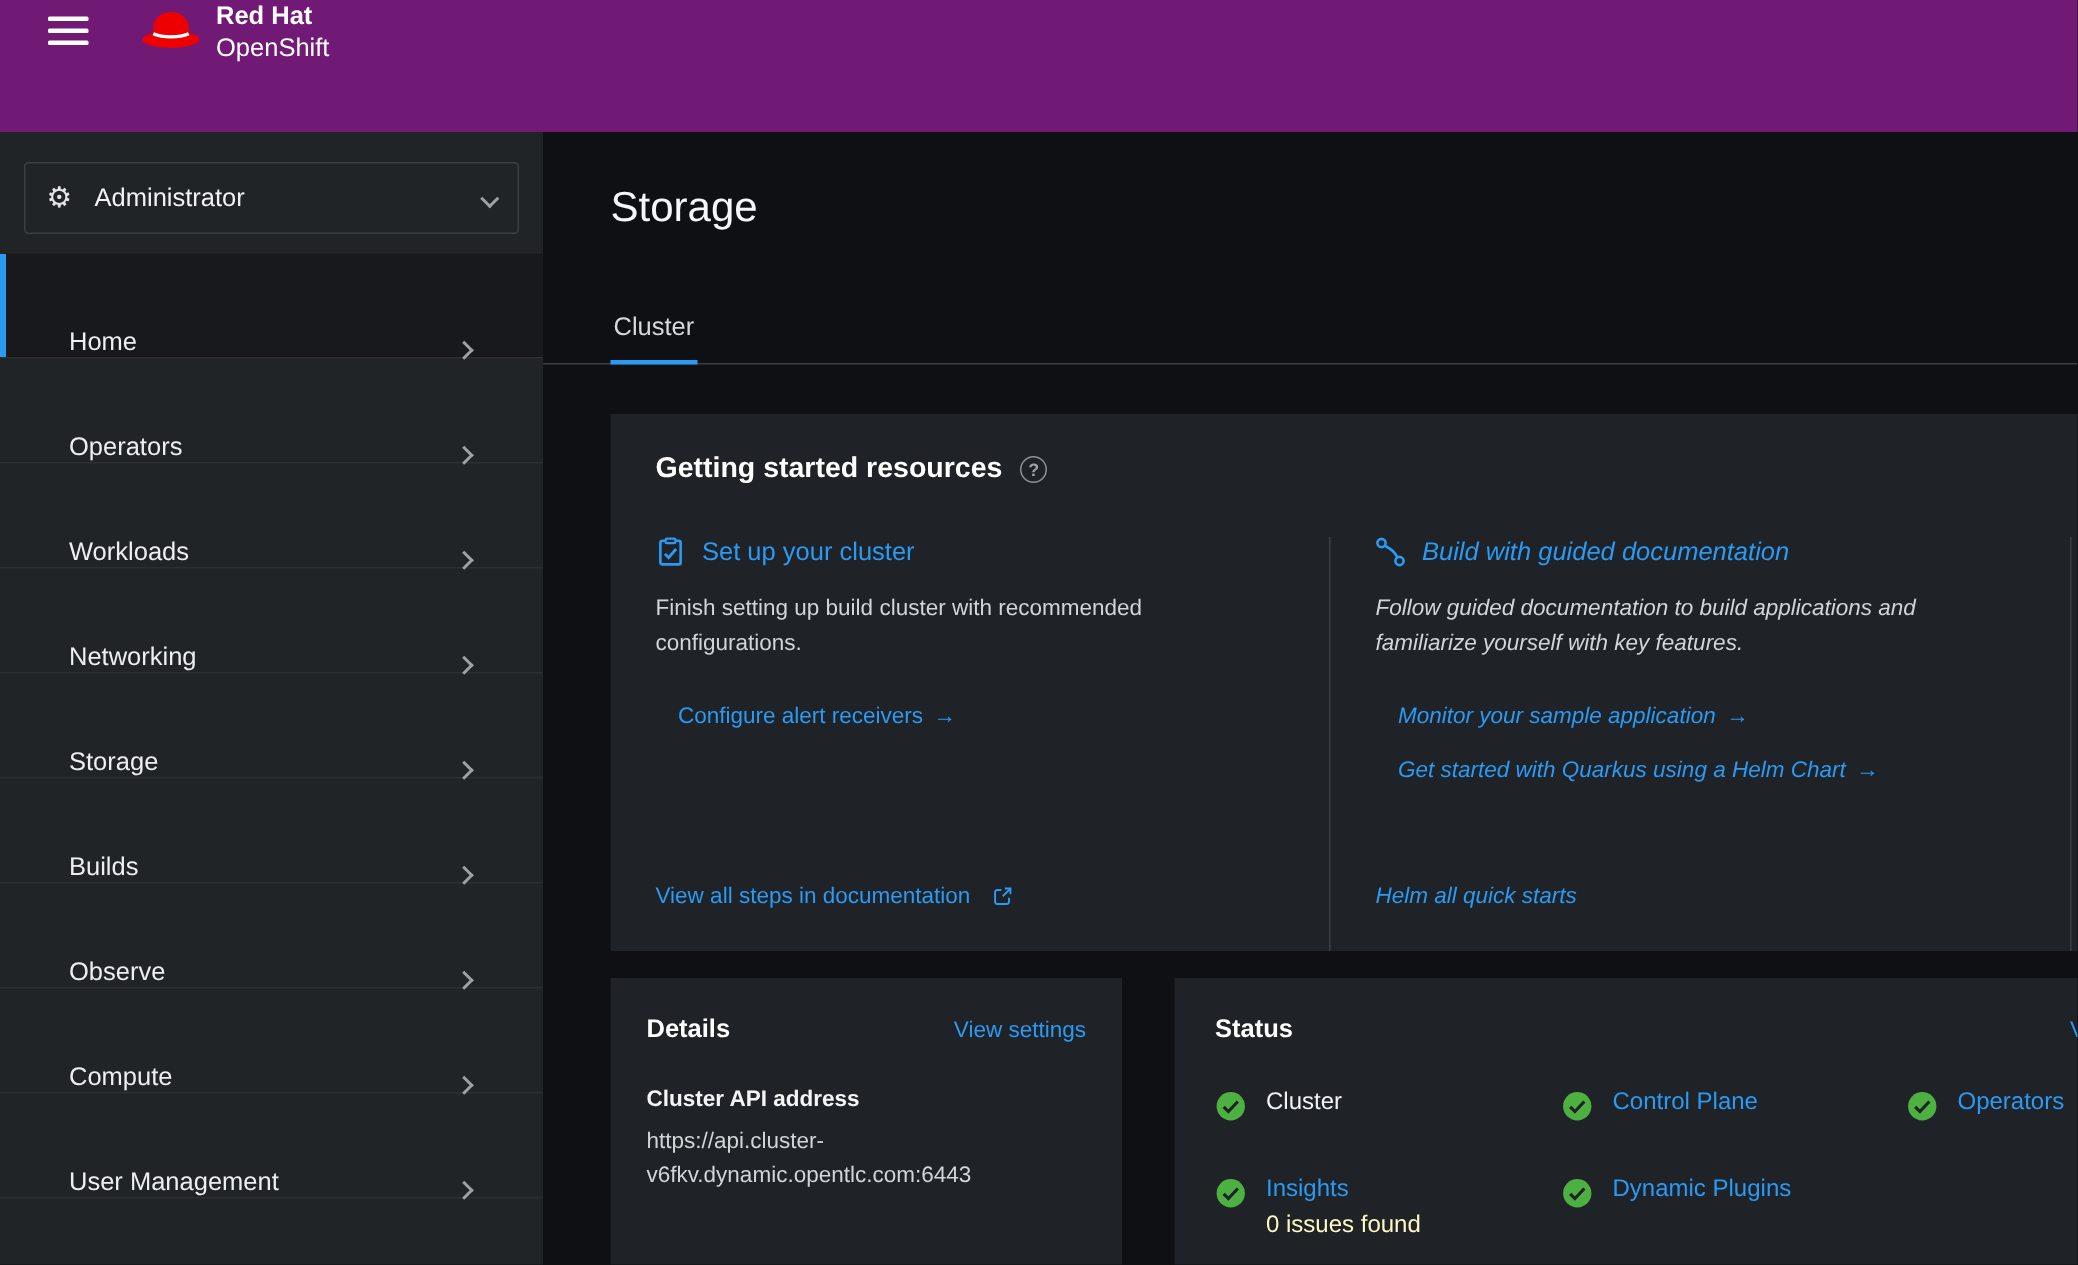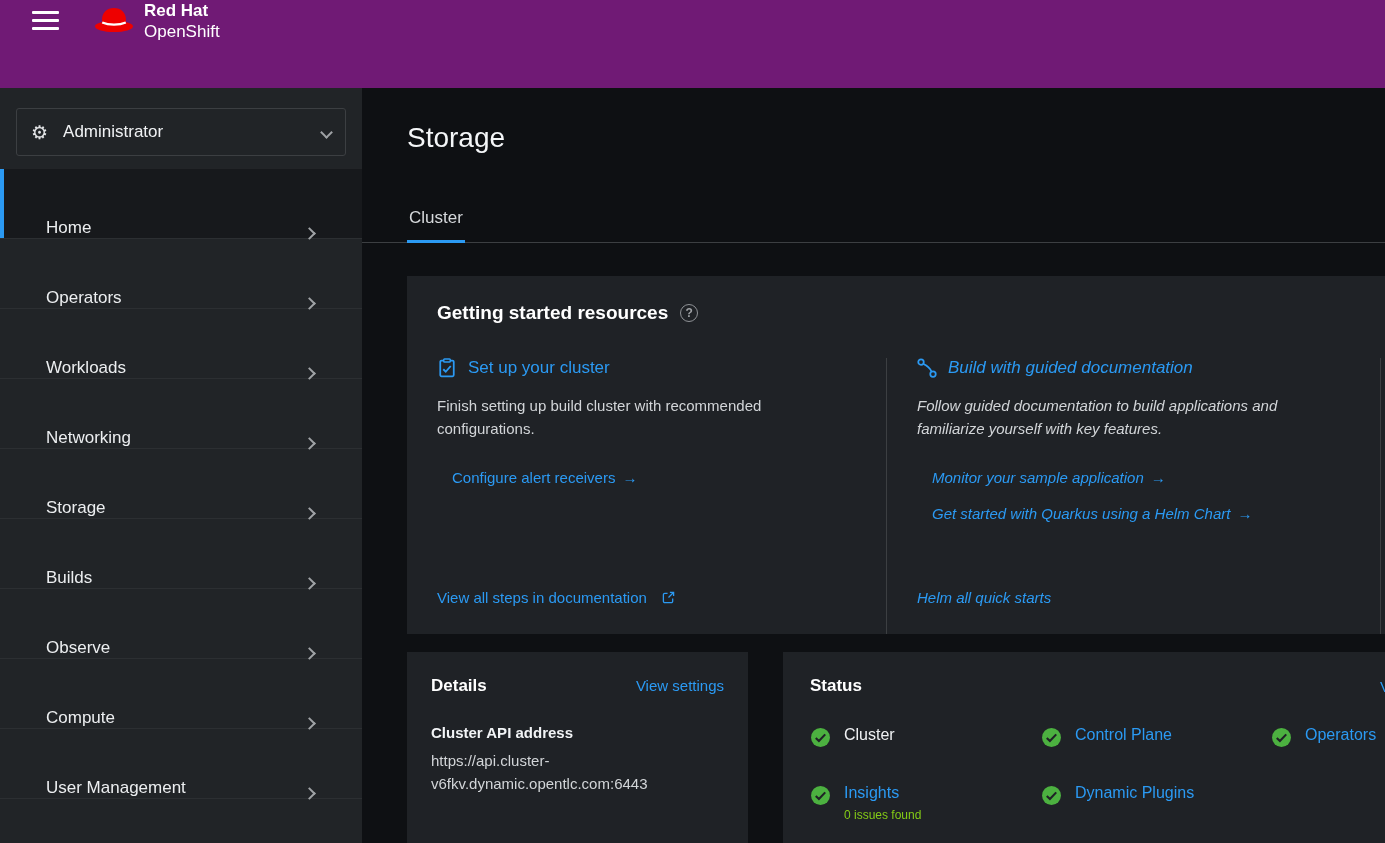--- a/index.html
+++ b/index.html
@@ -73,21 +73,21 @@
   .details-card { width:341px; height:300px; padding:24px; flex:none; }
   .detail-label { margin-top:28px; color:#f2f4f6; font-size:15px; font-weight:700; }
   .detail-value { margin-top:9px; width:292px; color:#d2d5d8; font-size:15px; line-height:1.5; overflow-wrap:break-word; }
   .status-card { width:706px; height:300px; padding:24px 27px; flex:none; position:relative; }
   .status-card .card-action { position:absolute; left:597px; top:26px; }
   .status-grid { display:grid; grid-template-columns:231px 230px 1fr; row-gap:36px; margin-top:30px; }
   .status-item { display:flex; gap:13px; align-items:flex-start; }
   .status-item svg { flex:none; margin-top:1px; }
   .status-label { color:#f0f2f4; font-size:16px; }
   a.status-label { color:var(--accent,#2b9af3); }
-  .status-sub { margin-top:6px; color:#84cc16; font-size:12px; }
+  .status-sub { margin-top:6px; color:#fef9c3; font-size:16px; }
 </style>
 </head>
 <body>
 
 <header class="masthead">
   <button class="hamburger">
     <span><i></i><i></i><i></i></span>
   </button>
   <div class="brand">
     <svg width="42" height="32" viewBox="0 0 42 32">

